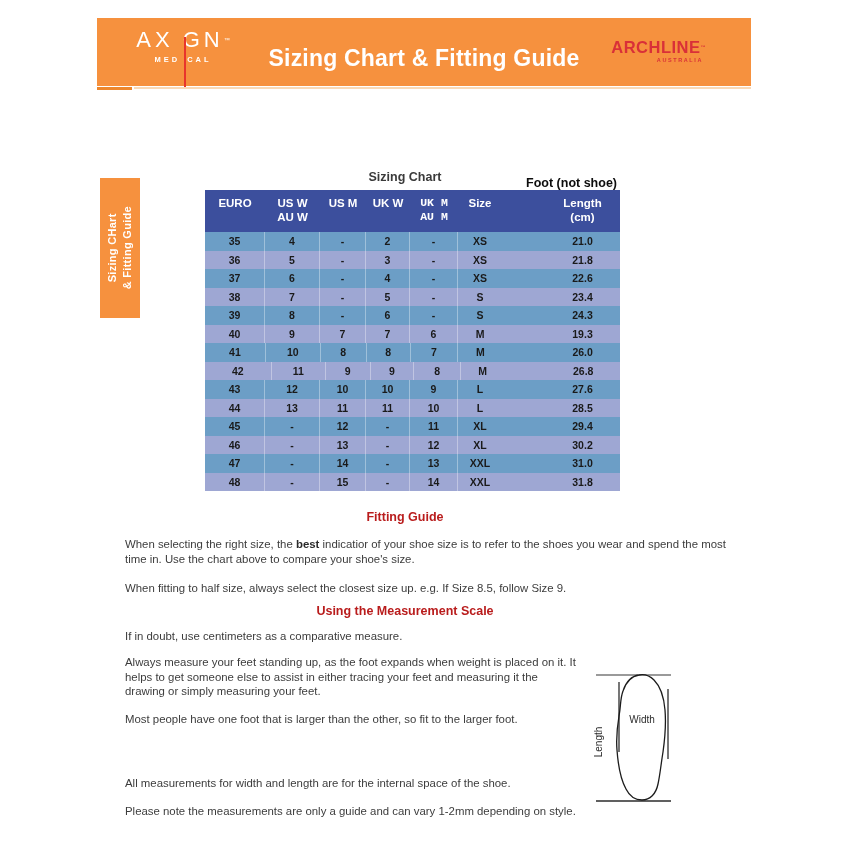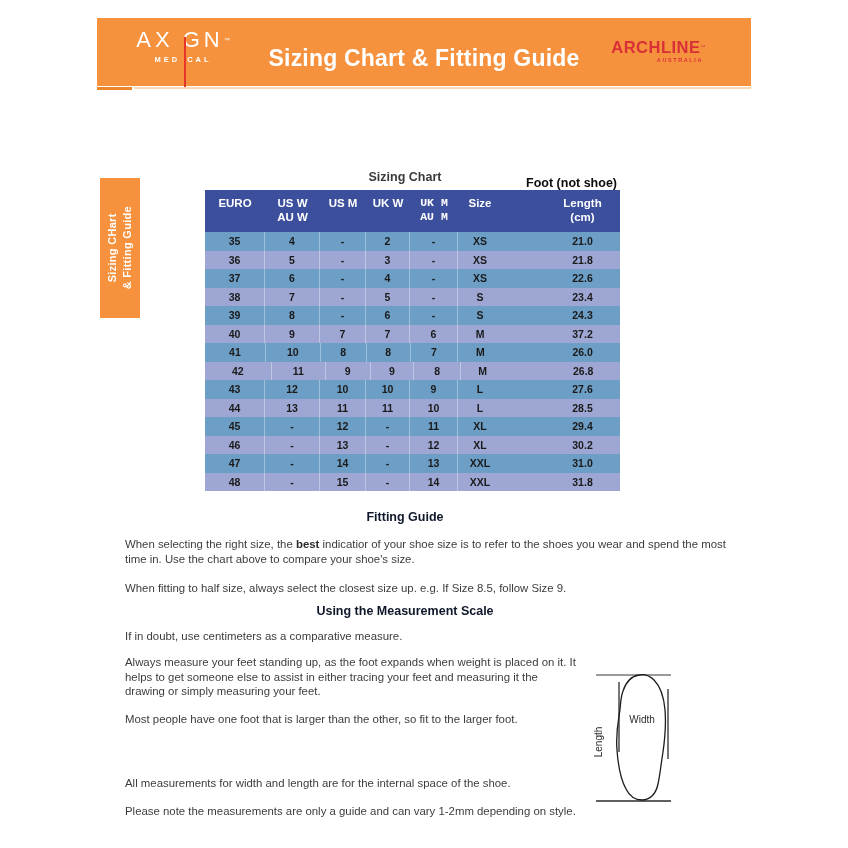--- a/index.html
+++ b/index.html
@@ -35,21 +35,21 @@
   .size-table{position:absolute;left:205px;top:190px;width:415px;}
   .thead{display:flex;background:var(--header-blue,#3C4F9D);height:42px;color:#ffffff;}
   .th{box-sizing:border-box;display:flex;flex-direction:column;align-items:center;justify-content:flex-start;
     padding-top:6px;font-weight:bold;font-size:11.5px;line-height:14px;}
   .trow{display:flex;height:18.5px;font-weight:bold;font-size:10.5px;color:#1a1a1a;}
   .trow.odd{background:var(--row-blue,#6C9EC6);}
   .trow.even{background:var(--row-peri,#9EA7D3);}
   .td{box-sizing:border-box;display:flex;align-items:center;justify-content:center;}
   .td.sep{border-right:1px solid rgba(255,255,255,0.35);}
   
-  .h-center{position:absolute;left:125px;width:560px;text-align:center;font-weight:bold;font-size:12.5px;color:#0f172a;}
+  .h-center{position:absolute;left:125px;width:560px;text-align:center;font-weight:bold;font-size:12.5px;color:#b91c1c;}
   .para{position:absolute;left:125px;font-size:11.4px;line-height:14.6px;color:#3c3c3c;}
   .para b{color:#2a2a2a;}
   
   .foot-diagram{position:absolute;left:588px;top:658px;width:120px;height:160px;}
 </style>
 </head>
 <body>
 
 <div class="banner">
   <div class="axign-logo">
@@ -167,21 +167,21 @@
         <div class="td" style="width: 75px;">24.3</div>
       </div>
       <div class="trow even">
         <div class="td sep" style="width: 60px;">40</div>
         <div class="td sep" style="width: 55px;">9</div>
         <div class="td sep" style="width: 46px;">7</div>
         <div class="td sep" style="width: 44px;">7</div>
         <div class="td sep" style="width: 48px;">6</div>
         <div class="td" style="width: 44px;">M</div>
         <div class="td" style="width: 43px;"></div>
-        <div class="td" style="width: 75px;">37.2</div>
+        <div class="td" style="width: 75px;">19.3</div>
       </div>
       <div class="trow odd">
         <div class="td sep" style="width: 61px;">41</div>
         <div class="td sep" style="width: 55px;">10</div>
         <div class="td sep" style="width: 46px;">8</div>
         <div class="td sep" style="width: 44px;">8</div>
         <div class="td sep" style="width: 48px;">7</div>
         <div class="td" style="width: 44px;">M</div>
         <div class="td" style="width: 43px;"></div>
         <div class="td" style="width: 75px;">26.0</div>

